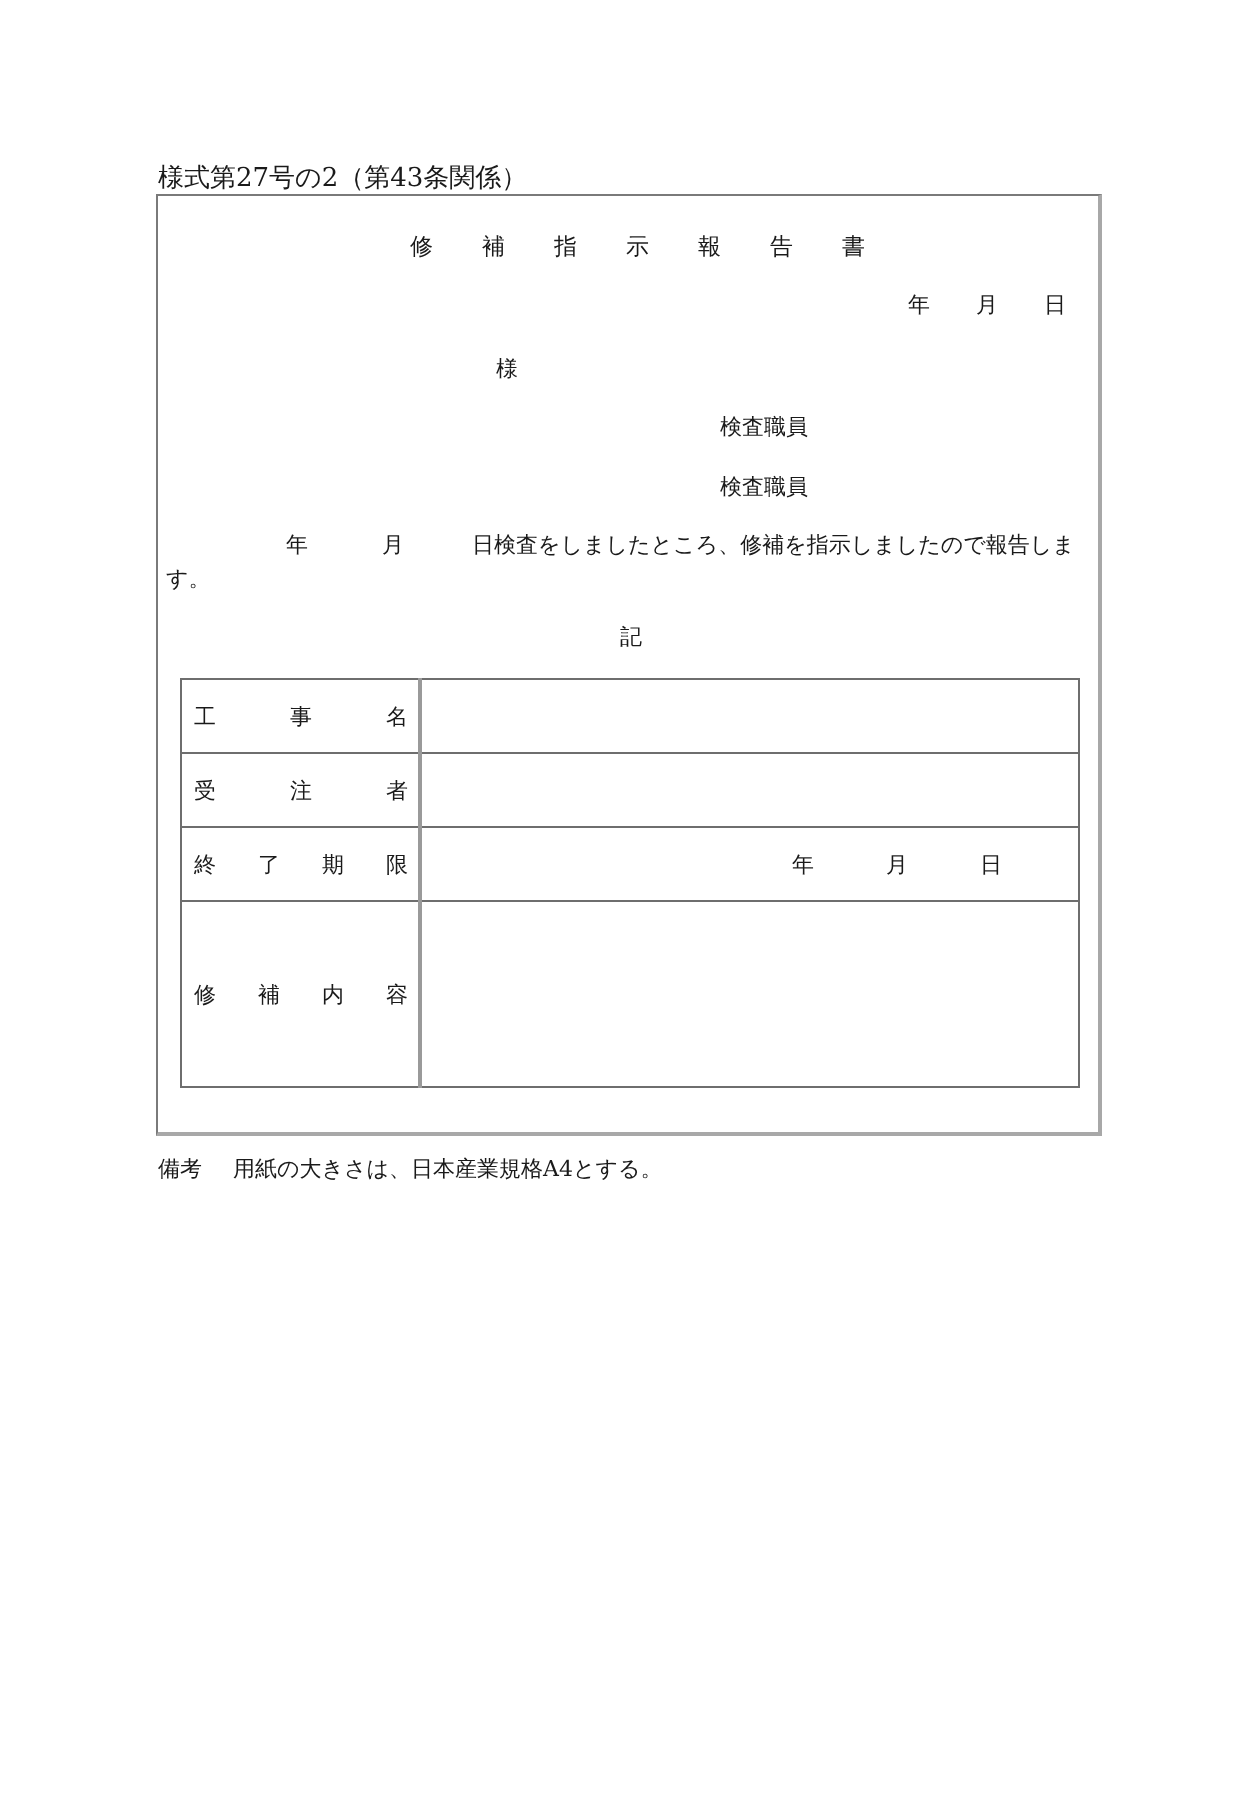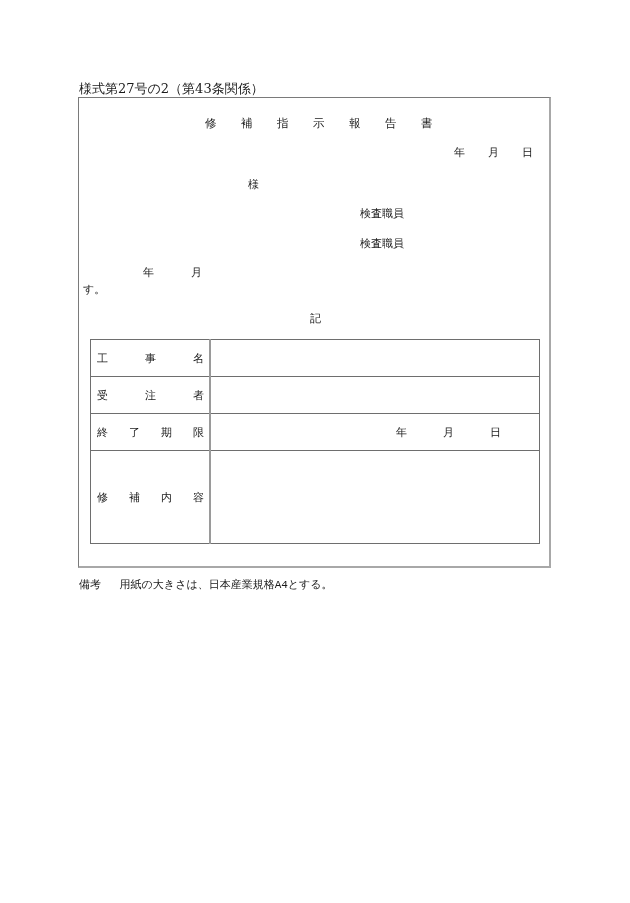--- a/index.html
+++ b/index.html
@@ -79,21 +79,20 @@
     .row-c { height: 37px; }
     .row-d { height: 93px; }
     .deadline-value {
       display: flex;
       padding-left: 185px;
     }
     .deadline-value span { display: inline-block; width: 47px; }
     .remarks {
       left: 79px; top: 577px;
       font-size: 11px;
-      font-family: Liberation Mono, monospace;
     }
     .remarks .head { margin-right: 12px; }
   </style>
 </head>
 <body>
 
 <div class="abs form-number">様式第27号の2（第43条関係）</div>
 
 <div class="frame"></div>
 
@@ -114,20 +113,21 @@
 </div>
 
 <div class="abs addressee">様</div>
 <div class="abs inspector1">検査職員</div>
 <div class="abs inspector2">検査職員</div>
 
 <div class="abs body-line1">
   <span class="gap1"></span>
   <span class="y">年</span>
   <span class="m">月</span>
+  <span>日検査をしましたところ、修補を指示しましたので報告しま</span>
 </div>
 <div class="abs body-line2">す。</div>
 
 <div class="abs ki">記</div>
 
 <table class="detail-table">
   <tbody>
       <tr class="row-a">
     <td class="label">
       <div class="label-inner">

